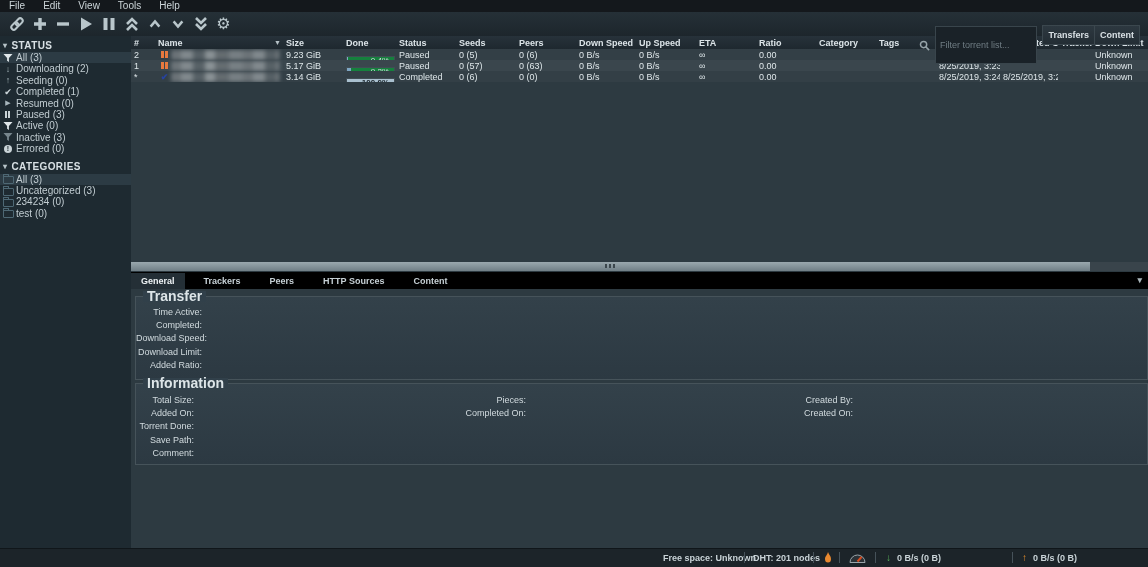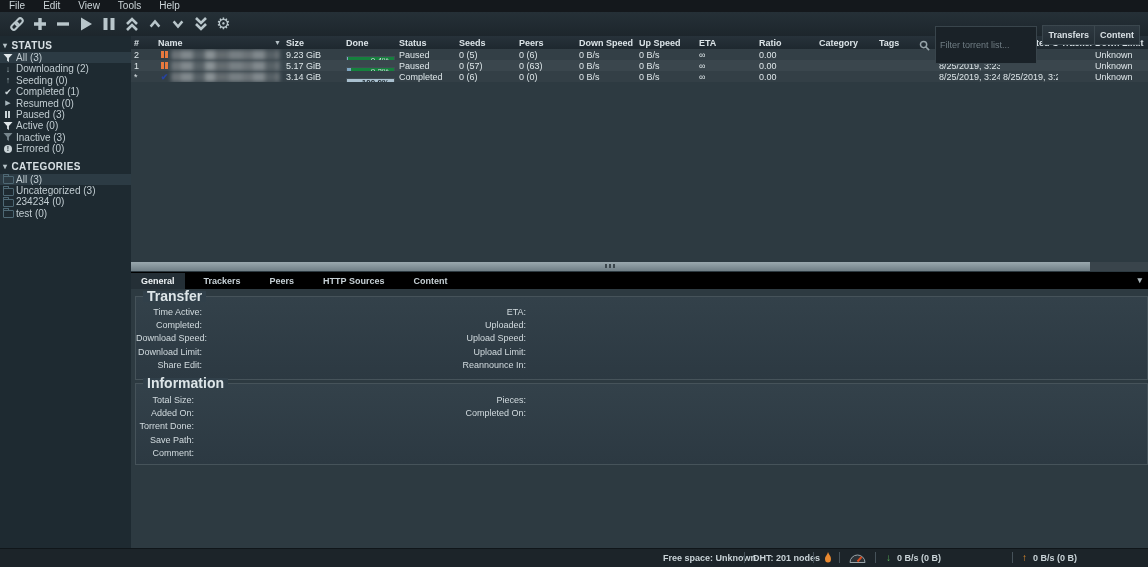--- a/index.html
+++ b/index.html
@@ -385,43 +385,40 @@
   <div class="dtab-caret">▾</div>
 </div>
 
 <div class="gbox transfer">
   <div class="gtitle">Transfer</div>
   <div class="gcol t-c1">
     <div>Time Active:</div>
     <div>Completed:</div>
     <div>Download Speed:</div>
     <div>Download Limit:</div>
-    <div>Share Edit:</div>
-  </div>
-  <div class="gcol t-c2">
-    <div>ETA:</div>
-    <div>Uploaded:</div>
-    <div>Upload Speed:</div>
-    <div>Upload Limit:</div>
-    <div>Reannounce In:</div>
+    <div>Added Ratio:</div>
   </div>
 </div>
 
 <div class="gbox information">
   <div class="gtitle">Information</div>
   <div class="gcol i-c1">
     <div>Total Size:</div>
     <div>Added On:</div>
     <div>Torrent Done:</div>
     <div>Save Path:</div>
     <div>Comment:</div>
   </div>
   <div class="gcol i-c2">
     <div>Pieces:</div>
     <div>Completed On:</div>
+  </div>
+  <div class="gcol i-c3">
+    <div>Created By:</div>
+    <div>Created On:</div>
   </div>
 </div>
 
 <div class="statusbar">
   <span class="sb" style="left:663px">Free space: Unknown</span>
   <span class="sbsep" style="left:744px"></span>
   <span class="sb" style="left:753px">DHT: 201 nodes</span>
   <span class="sbsep" style="left:813px"></span>
   <span class="sb" style="left:824px;top:3px">
     <svg width="8" height="11" viewBox="0 0 8 11">

